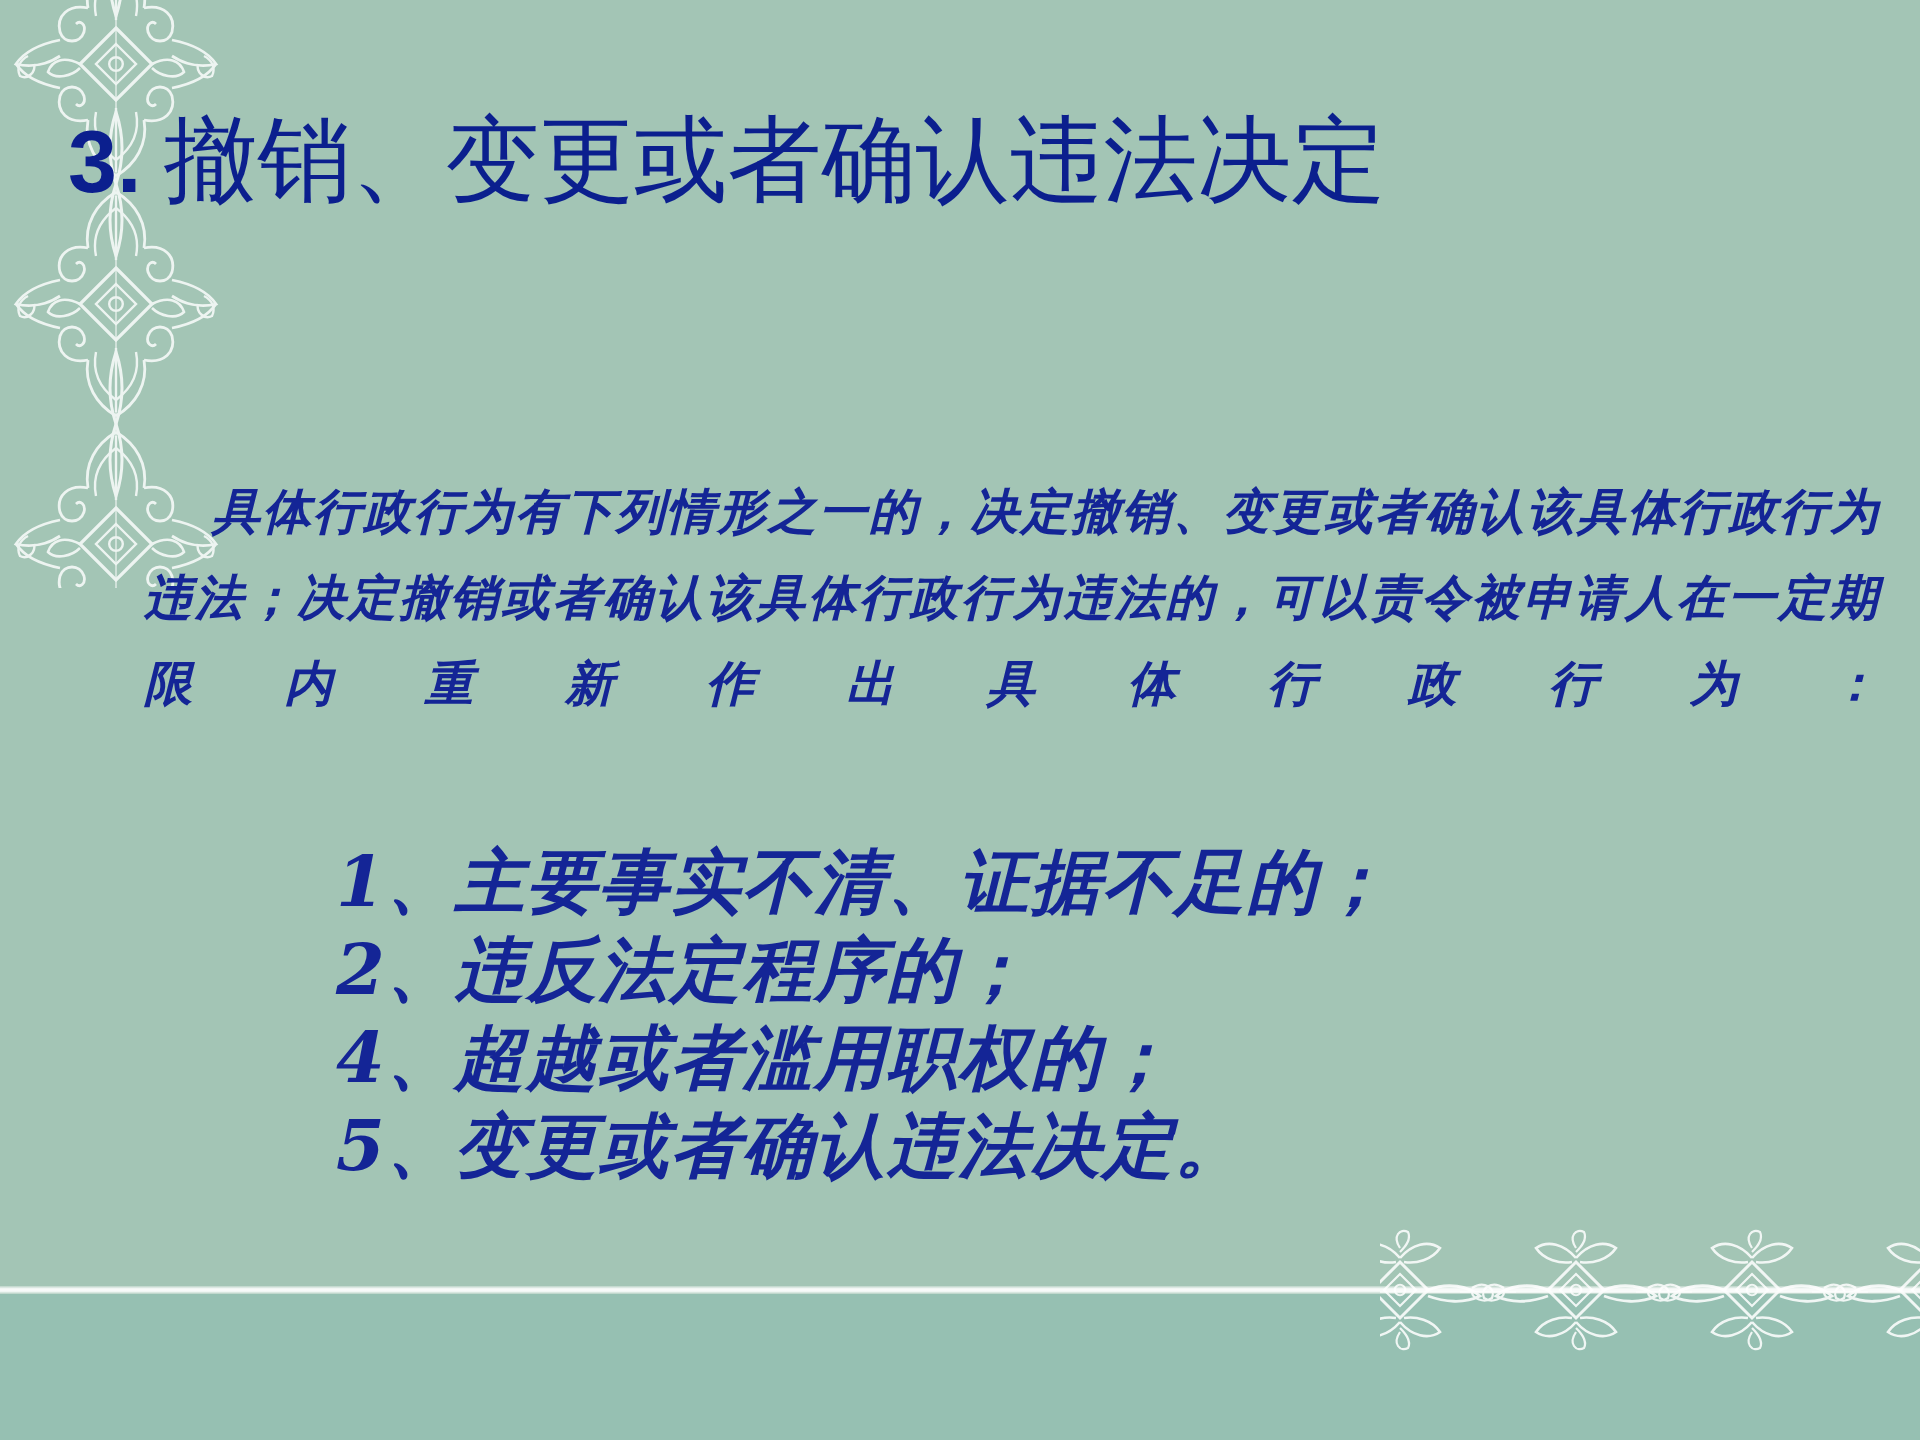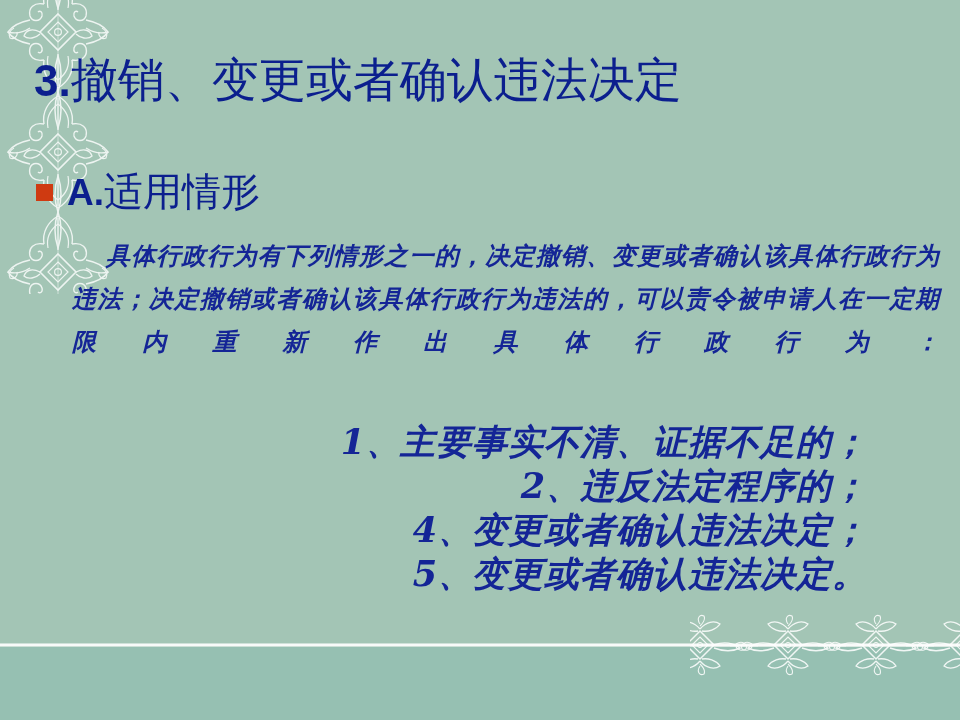--- a/index.html
+++ b/index.html
@@ -75,20 +75,21 @@
     white-space: nowrap;
     letter-spacing: 0px;
   }
   .title .lead {
     font-weight: bold;
     font-size: 44px;
   }
   .title .cjk {
     font-family: "DejaVu Serif", "Liberation Serif", serif;
     font-weight: normal;
+    margin-left: 11px;
   }
 
   
   .bullet-row {
     position: absolute;
     left: 36px;
     top: 170px;
     display: flex;
     align-items: center;
     white-space: nowrap;
@@ -133,21 +134,20 @@
     letter-spacing: 1px;
     text-indent: 34px;
   }
 
   
   .items {
     position: absolute;
     left: 168px;
     top: 420px;
     width: 700px;
-    text-align: right;
   }
   .item {
     font-family: "DejaVu Serif", "Liberation Serif", serif;
     font-style: italic;
     font-weight: bold;
     font-size: 35px;
     line-height: 44px;
     color: #142596;
     white-space: nowrap;
     letter-spacing: 1px;
@@ -243,37 +243,33 @@
       <use href="#hmedallion" x="40" y="0"></use>
       <use href="#hmedallion" x="128" y="0"></use>
       <use href="#hmedallion" x="216" y="0"></use>
     </g>
   </svg>
 
   <div class="title">
     <span class="lead">3.</span><span class="cjk">撤销、变更或者确认违法决定</span>
   </div>
 
-  <div class="bullet-row">
-    <span class="bullet-square"></span>
-    <span class="bullet-text"><span class="lead">A.</span><span class="cjk">适用情形</span></span>
-  </div>
 
   <div class="body-block">
     <div class="para">具体行政行为有下列情形之一的，决定撤销、变更或者确认该具体行政行为违法；决定撤销或者确认该具体行政行为违法的，可以责令被申请人在一定期限内重新作出具体行政行为：</div>
   </div>
 
   <div class="items">
     <div class="item">
       <span class="num">1</span><span class="sep">、</span><span>主要事实不清、证据不足的；</span>
     </div>
     <div class="item">
       <span class="num">2</span><span class="sep">、</span><span>违反法定程序的；</span>
     </div>
     <div class="item">
-      <span class="num">4</span><span class="sep">、</span><span>变更或者确认违法决定；</span>
+      <span class="num">4</span><span class="sep">、</span><span>超越或者滥用职权的；</span>
     </div>
     <div class="item">
       <span class="num">5</span><span class="sep">、</span><span>变更或者确认违法决定。</span>
     </div>
   </div>
 
 </div>
 
 </body></html>

